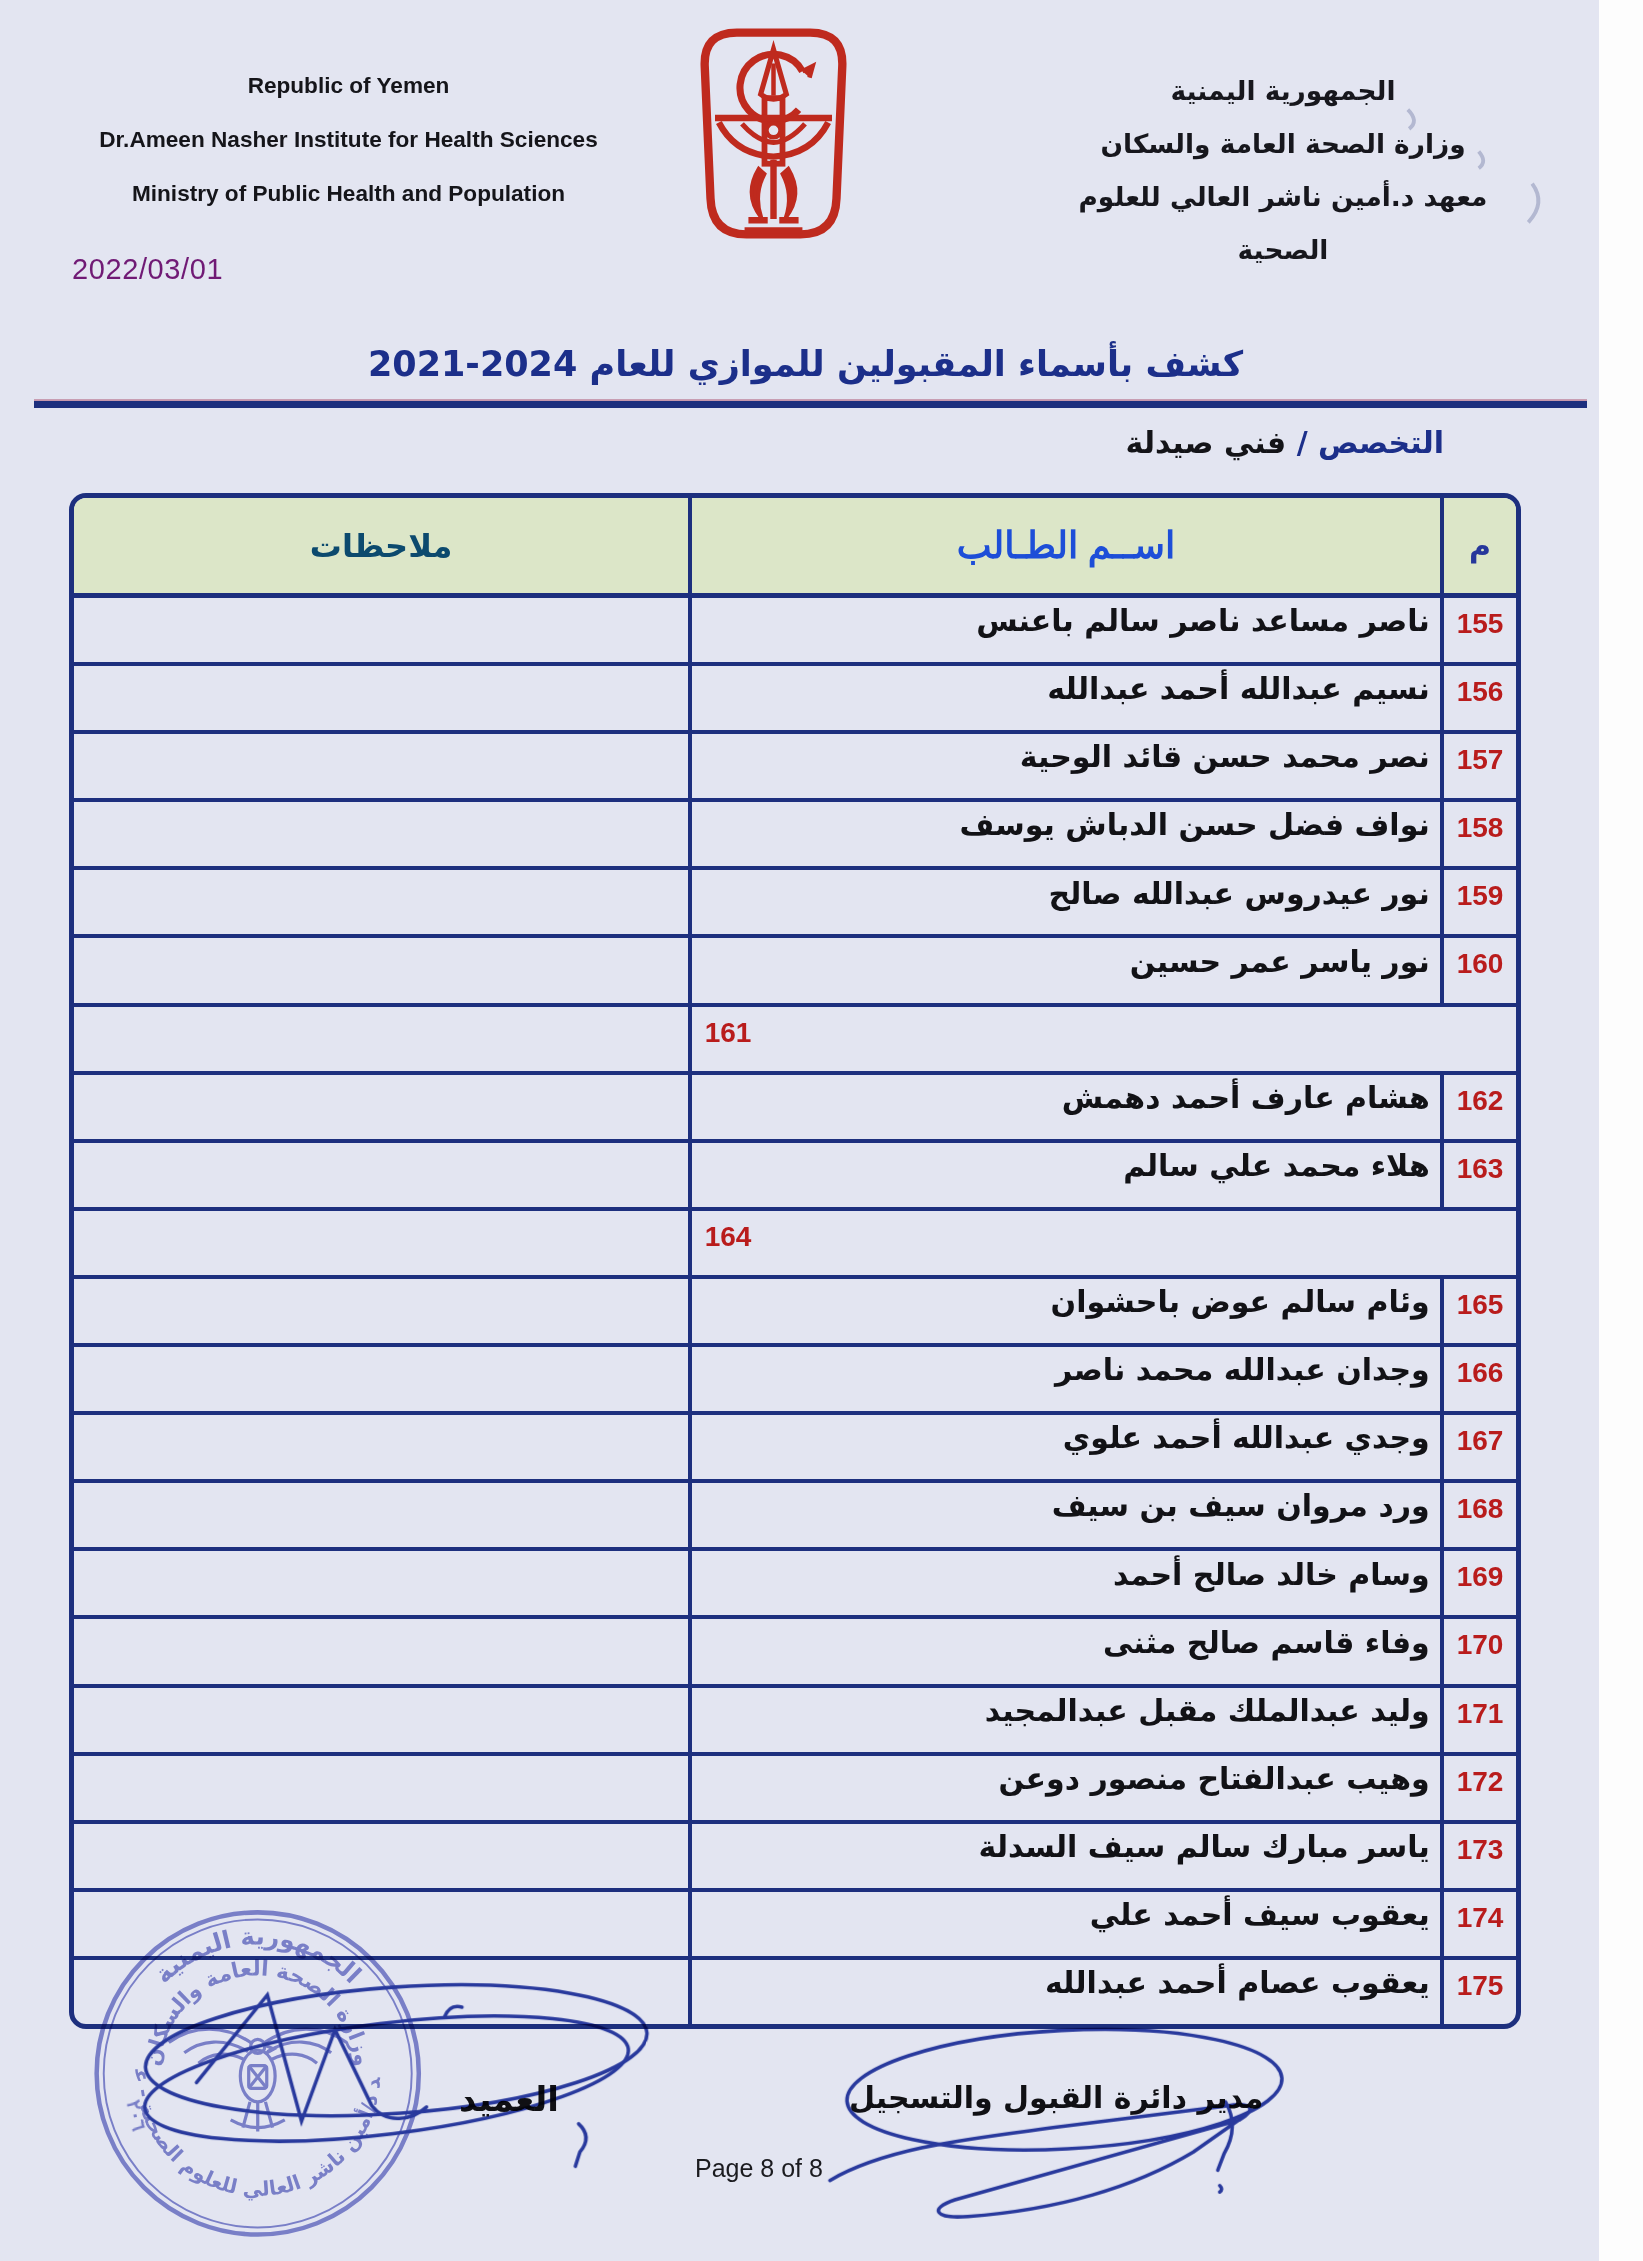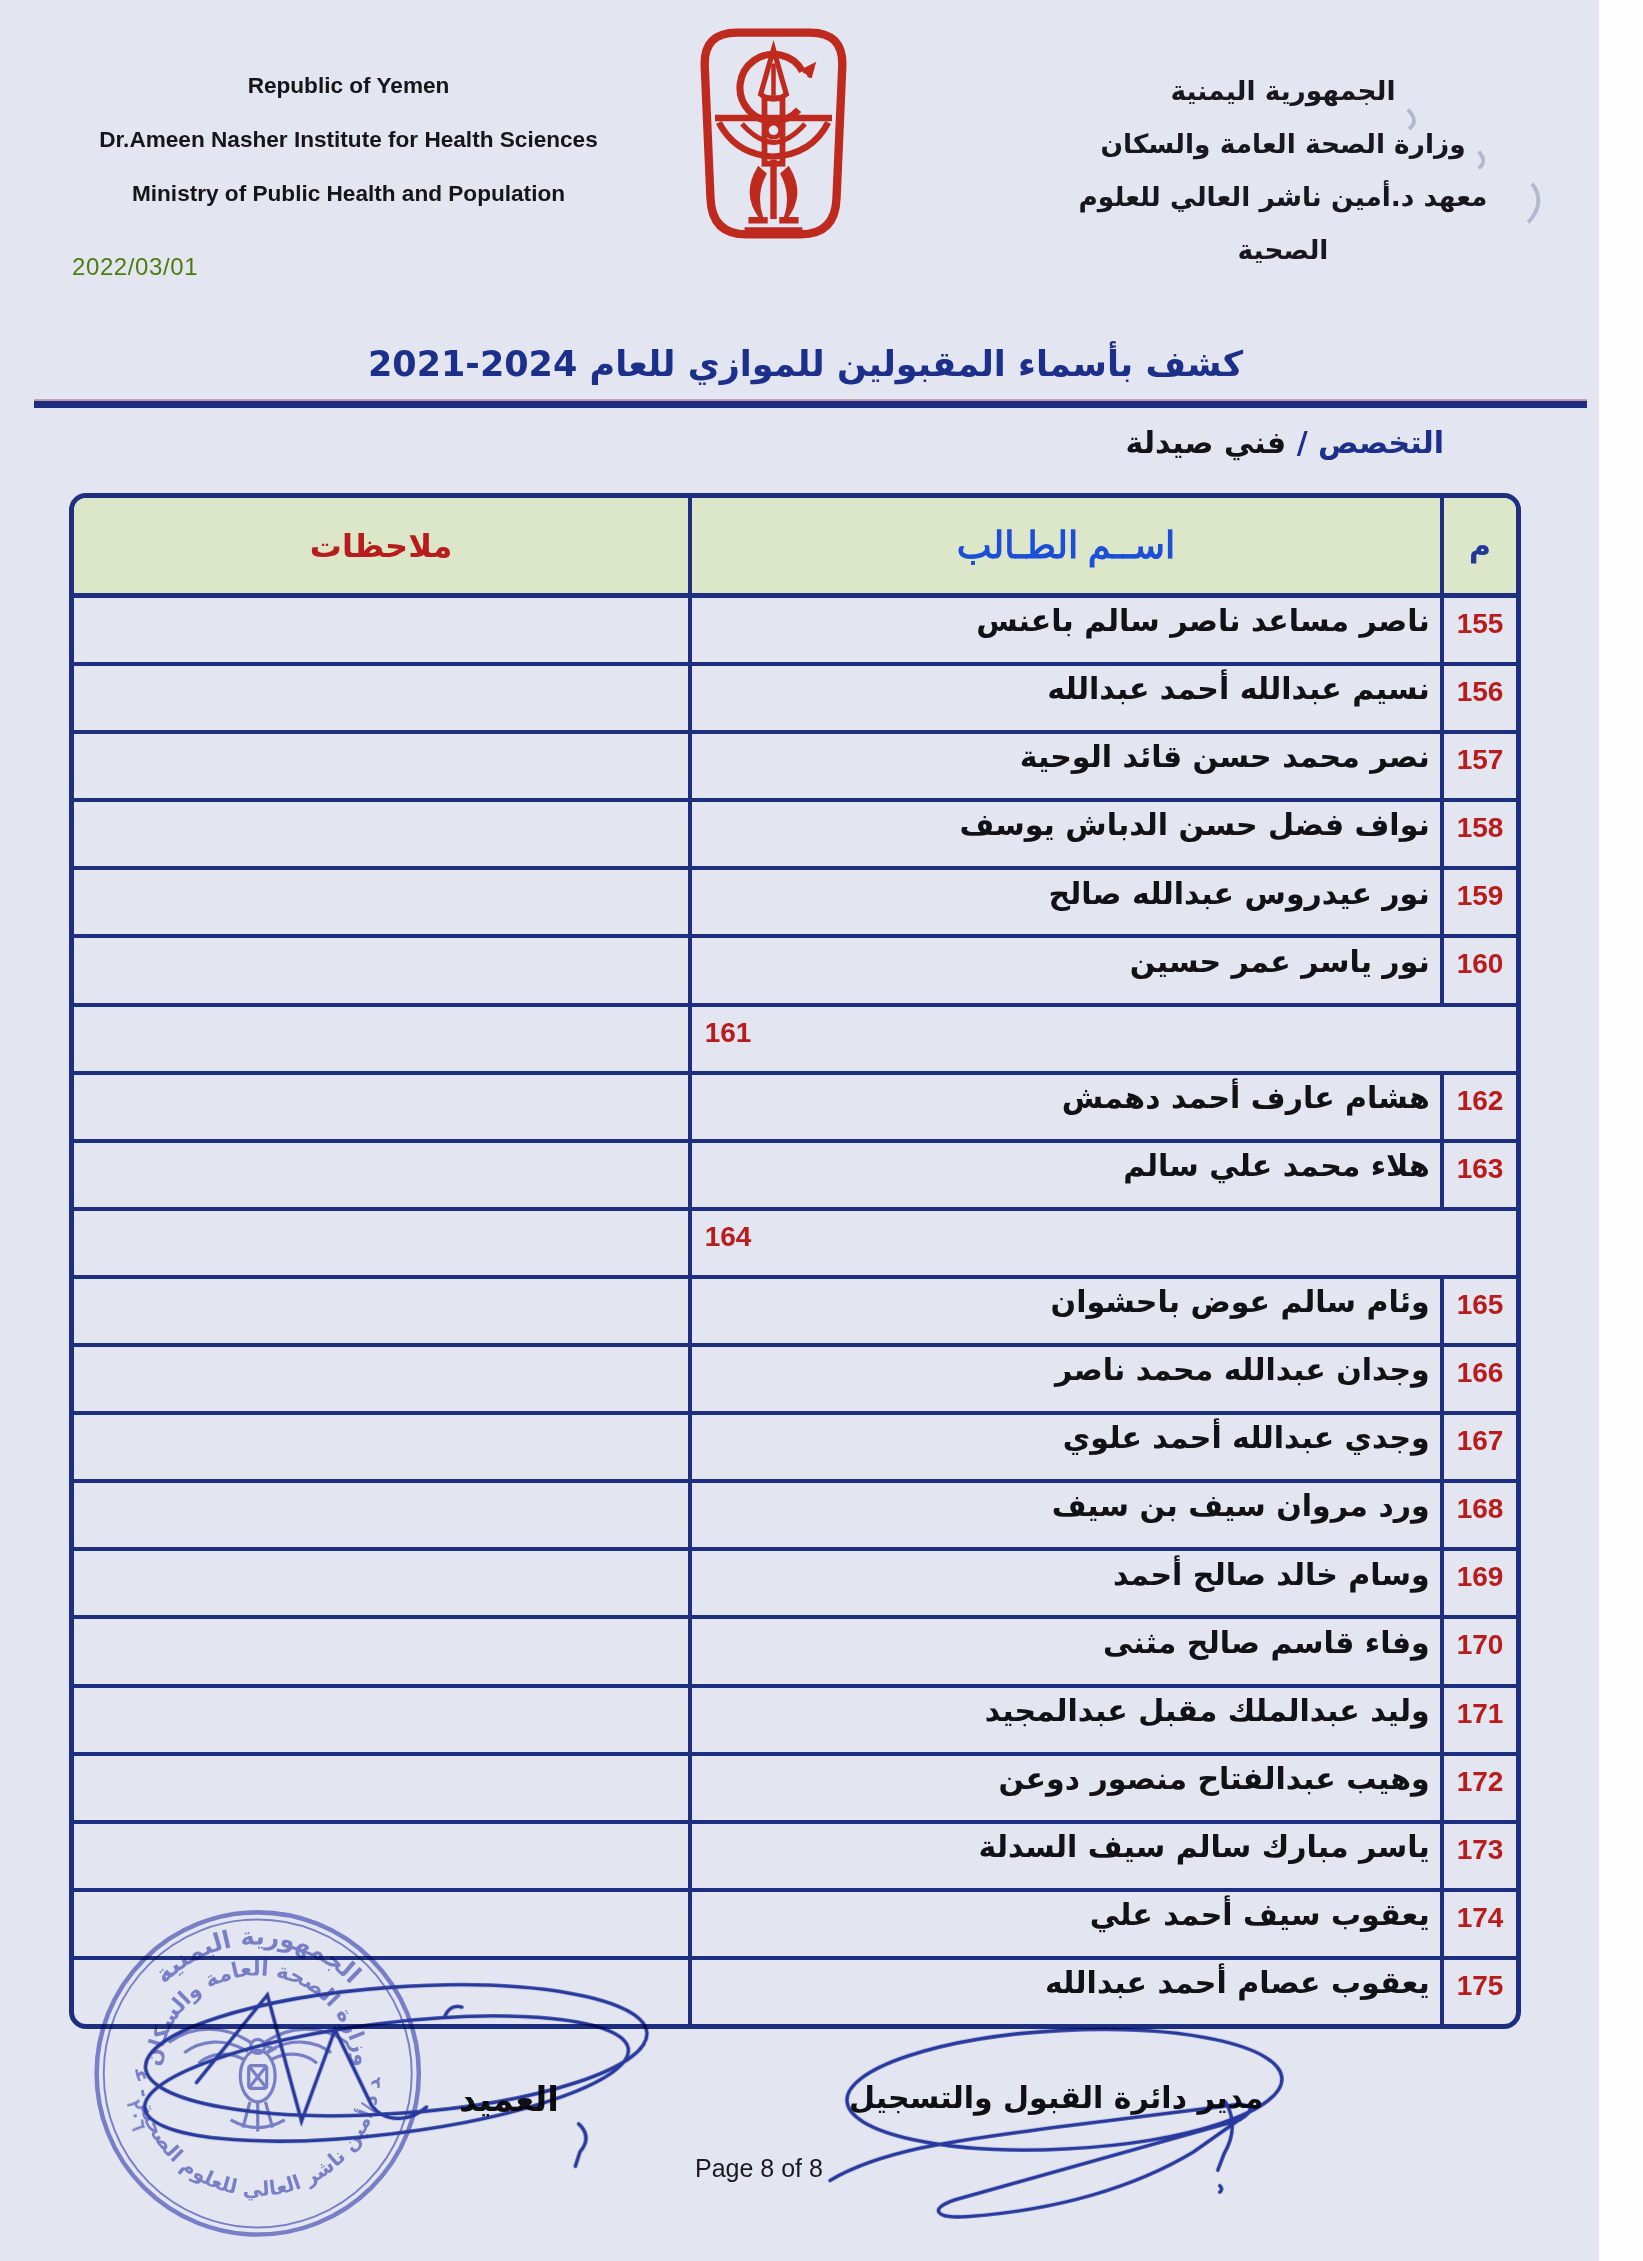--- a/index.html
+++ b/index.html
@@ -20,21 +20,21 @@
     position:absolute;left:97px;top:59px;width:503px;
     text-align:center;font-weight:bold;font-size:22.6px;color:#15151a;
     line-height:54px;
   }
   .hdr-ar{
     position:absolute;left:1038px;top:64px;width:490px;
     text-align:center;font-weight:bold;font-size:26.4px;color:#17171d;
     line-height:53px;direction:rtl;
   }
   .logo-box{position:absolute;left:697px;top:26px;width:153px;height:215px;}
-  .date{position:absolute;left:72px;top:253px;font-size:24px;color:#4d7c0f;letter-spacing:0.6px;}
+  .date{position:absolute;left:72px;top:253px;font-size:29px;color:#701a75;letter-spacing:0.6px;}
 
   .doc-title{
     position:absolute;left:0;top:344px;width:1611px;text-align:center;
     direction:rtl;font-weight:bold;font-size:35px;color:var(--title-navy,#1c2f8a);
   }
   .rule{
     position:absolute;left:34px;top:401px;width:1553px;height:7px;
     background:var(--border-navy,#1d2f7e);
     box-shadow:0 -1.9px 0 rgba(155,35,70,.4);
   }
@@ -60,21 +60,21 @@
   .t-row{
     flex:1 1 auto;display:flex;border-bottom:4.5px solid var(--border-navy,#1d2f7e);
     box-sizing:border-box;
   }
   .t-row:last-child{border-bottom:none;}
   .cell{box-sizing:border-box;}
   .c-notes{width:618px;border-right:4.5px solid var(--border-navy,#1d2f7e);}
   .c-name{flex:1;border-right:4.5px solid var(--border-navy,#1d2f7e);}
   .c-num{width:72px;}
   .t-head .cell{display:flex;align-items:center;justify-content:center;}
-  .h-notes{font-weight:bold;font-size:32px;color:#b91c1c;}
+  .h-notes{font-weight:bold;font-size:32px;color:#0c4a6e;}
   .h-name{font-weight:bold;font-size:37px;color:#1d4ed8;font-family:Liberation Serif, serif;}
   .h-num{font-weight:bold;font-size:30px;color:#26379b;}
   .t-row .c-name{
     direction:rtl;text-align:right;padding:5.2px 10.3px 0 0;
     font-weight:bold;font-size:30px;color:#121216;
   }
   .t-row .c-num{
     text-align:center;padding-top:10px;font-weight:bold;font-size:28px;color:#b91c1c;
   }
 

